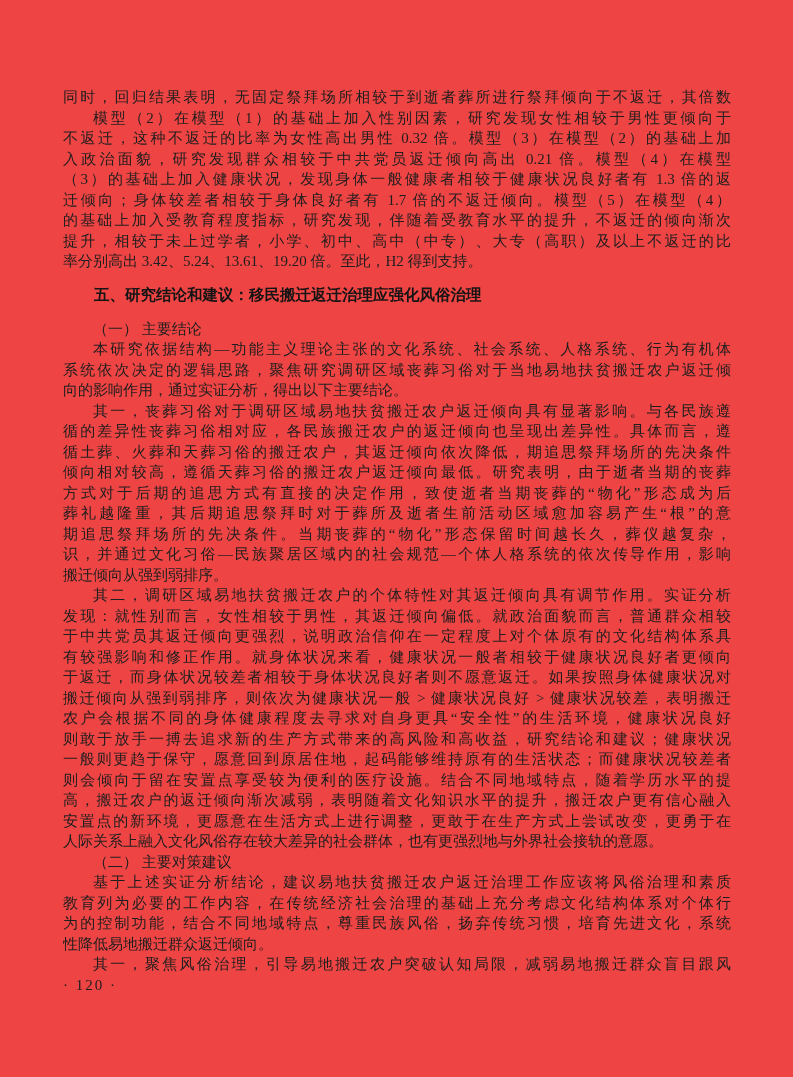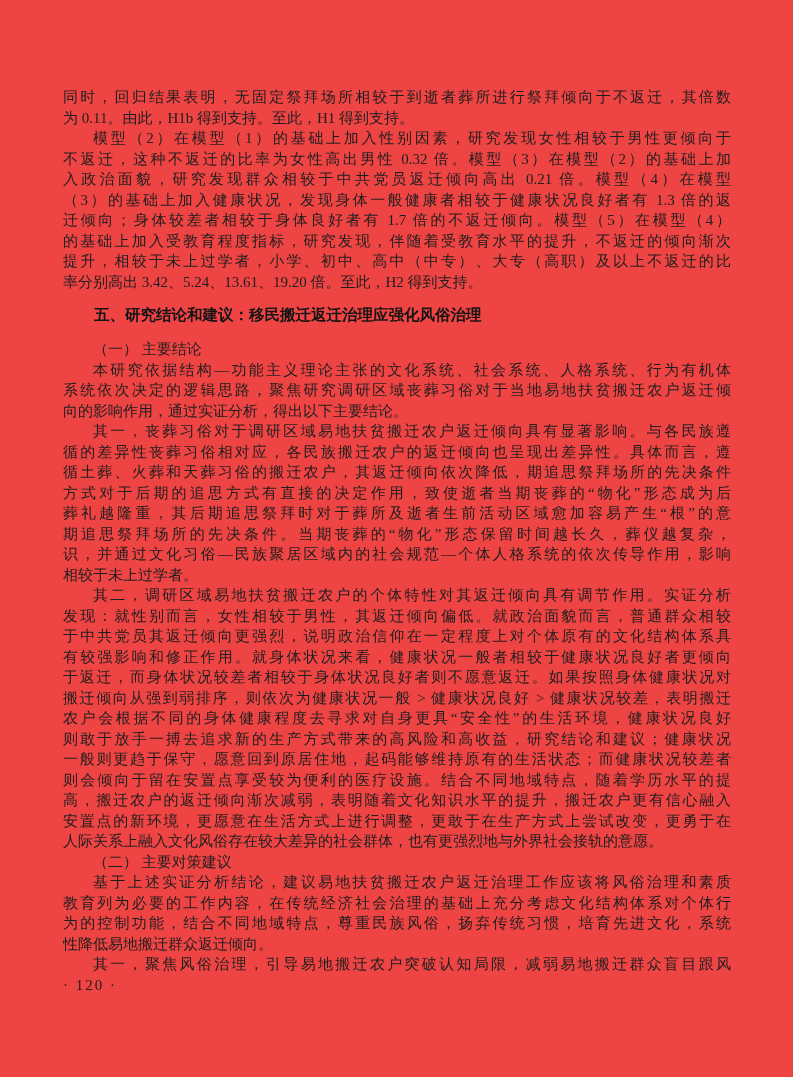--- a/index.html
+++ b/index.html
@@ -58,42 +58,42 @@
     color: #1e1e1e;
   }
 </style>
 </head>
 <body>
 
 <div class="page">
   <div class="doc">
     <div id="doc-body">
         <div class="ln">同时，回归结果表明，无固定祭拜场所相较于到逝者葬所进行祭拜倾向于不返迁，其倍数</div>
-        <div class="ln end">为 0.11。由此，H1b 得到支持。至此，H1 得到支持。</div>
         <div class="ln start">模型（2）在模型（1）的基础上加入性别因素，研究发现女性相较于男性更倾向于</div>
         <div class="ln">不返迁，这种不返迁的比率为女性高出男性 0.32 倍。模型（3）在模型（2）的基础上加</div>
         <div class="ln">入政治面貌，研究发现群众相较于中共党员返迁倾向高出 0.21 倍。模型（4）在模型</div>
         <div class="ln">（3）的基础上加入健康状况，发现身体一般健康者相较于健康状况良好者有 1.3 倍的返</div>
         <div class="ln">迁倾向；身体较差者相较于身体良好者有 1.7 倍的不返迁倾向。模型（5）在模型（4）</div>
         <div class="ln">的基础上加入受教育程度指标，研究发现，伴随着受教育水平的提升，不返迁的倾向渐次</div>
         <div class="ln">提升，相较于未上过学者，小学、初中、高中（中专）、大专（高职）及以上不返迁的比</div>
         <div class="ln end">率分别高出 3.42、5.24、13.61、19.20 倍。至此，H2 得到支持。</div>
         <div class="heading">五、研究结论和建议：移民搬迁返迁治理应强化风俗治理</div>
         <div class="ln subhead">（一） 主要结论</div>
         <div class="ln start">本研究依据结构—功能主义理论主张的文化系统、社会系统、人格系统、行为有机体</div>
         <div class="ln">系统依次决定的逻辑思路，聚焦研究调研区域丧葬习俗对于当地易地扶贫搬迁农户返迁倾</div>
         <div class="ln end">向的影响作用，通过实证分析，得出以下主要结论。</div>
         <div class="ln start">其一，丧葬习俗对于调研区域易地扶贫搬迁农户返迁倾向具有显著影响。与各民族遵</div>
         <div class="ln">循的差异性丧葬习俗相对应，各民族搬迁农户的返迁倾向也呈现出差异性。具体而言，遵</div>
         <div class="ln">循土葬、火葬和天葬习俗的搬迁农户，其返迁倾向依次降低，期追思祭拜场所的先决条件</div>
+        <div class="ln">倾向相对较高，遵循天葬习俗的搬迁农户返迁倾向最低。研究表明，由于逝者当期的丧葬</div>
         <div class="ln">方式对于后期的追思方式有直接的决定作用，致使逝者当期丧葬的“物化”形态成为后</div>
         <div class="ln">葬礼越隆重，其后期追思祭拜时对于葬所及逝者生前活动区域愈加容易产生“根”的意</div>
         <div class="ln">期追思祭拜场所的先决条件。当期丧葬的“物化”形态保留时间越长久，葬仪越复杂，</div>
         <div class="ln">识，并通过文化习俗—民族聚居区域内的社会规范—个体人格系统的依次传导作用，影响</div>
-        <div class="ln end">相较于未上过学者。</div>
+        <div class="ln end">搬迁倾向从强到弱排序。</div>
         <div class="ln start">其二，调研区域易地扶贫搬迁农户的个体特性对其返迁倾向具有调节作用。实证分析</div>
         <div class="ln">发现：就性别而言，女性相较于男性，其返迁倾向偏低。就政治面貌而言，普通群众相较</div>
         <div class="ln">于中共党员其返迁倾向更强烈，说明政治信仰在一定程度上对个体原有的文化结构体系具</div>
         <div class="ln">有较强影响和修正作用。就身体状况来看，健康状况一般者相较于健康状况良好者更倾向</div>
         <div class="ln">于返迁，而身体状况较差者相较于身体状况良好者则不愿意返迁。如果按照身体健康状况对</div>
         <div class="ln">搬迁倾向从强到弱排序，则依次为健康状况一般 &gt; 健康状况良好 &gt; 健康状况较差，表明搬迁</div>
         <div class="ln">农户会根据不同的身体健康程度去寻求对自身更具“安全性”的生活环境，健康状况良好</div>
         <div class="ln">则敢于放手一搏去追求新的生产方式带来的高风险和高收益，研究结论和建议；健康状况</div>
         <div class="ln">一般则更趋于保守，愿意回到原居住地，起码能够维持原有的生活状态；而健康状况较差者</div>
         <div class="ln">则会倾向于留在安置点享受较为便利的医疗设施。结合不同地域特点，随着学历水平的提</div>

